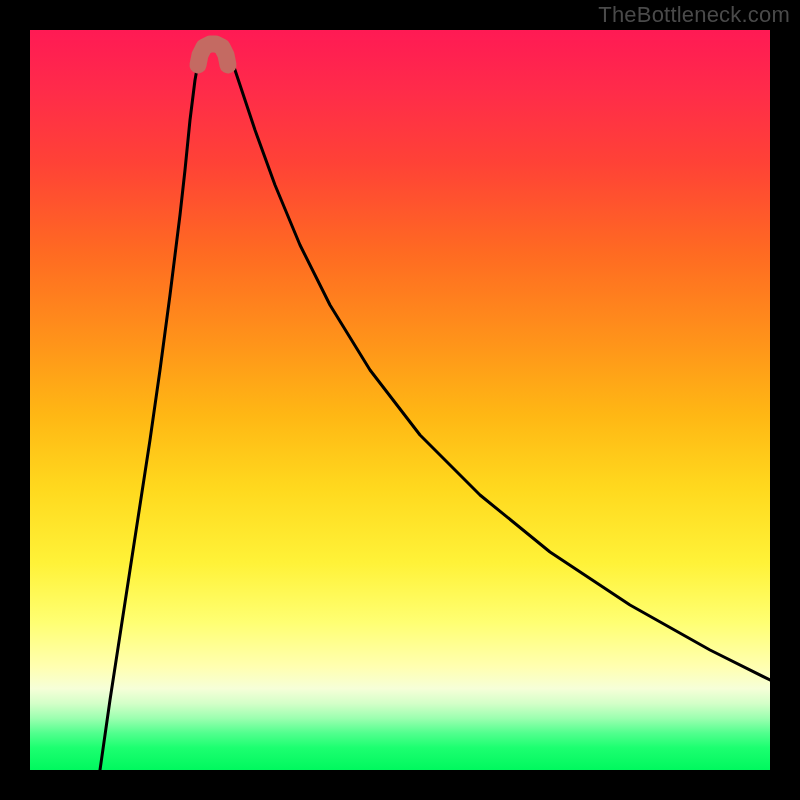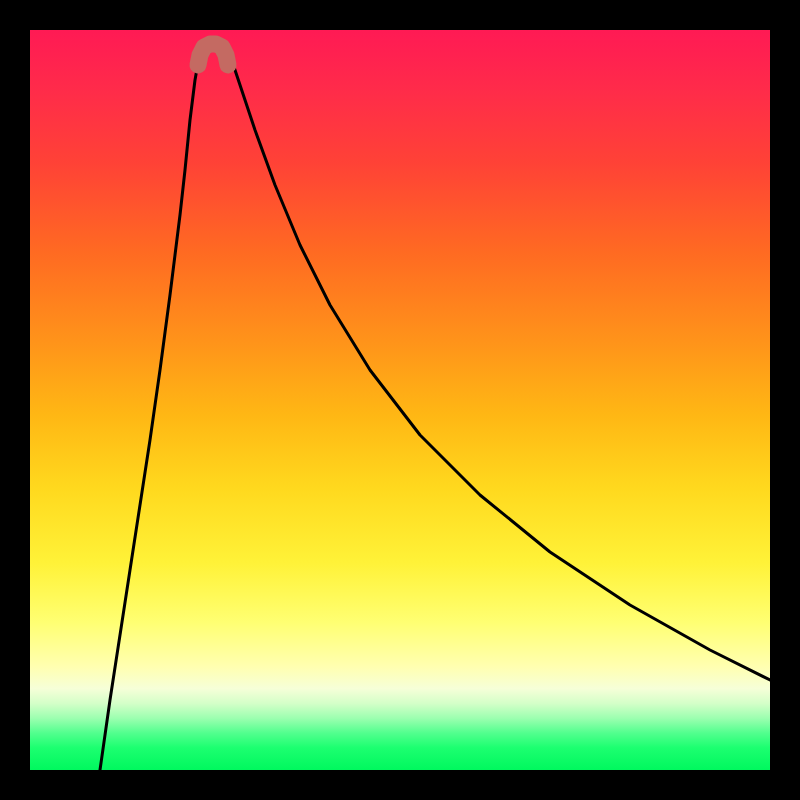--- a/index.html
+++ b/index.html
@@ -60,20 +60,21 @@
   }
   svg.curves {
     position: absolute;
     inset: 0;
   }
 </style>
 </head>
 <body>
 
 <div class="frame">
+  <div class="watermark">TheBottleneck.com</div>
 
   <div class="plot-area">
     <div class="gradient-bg"></div>
     <svg class="curves" viewBox="0 0 740 740" preserveAspectRatio="none">
       <g>
           <path d="M70 740 L80 670 L90 605 L100 540 L110 475 L120 410 L130 340 L140 265 L150 185 L155 140 L160 90 L165 50 L170 22 L172 16" fill="none" stroke="#000000" stroke-width="3" stroke-linecap="round" stroke-linejoin="round"></path>
           <path d="M196 16 L200 25 L210 55 L225 100 L245 155 L270 215 L300 275 L340 340 L390 405 L450 465 L520 522 L600 575 L680 620 L740 650" fill="none" stroke="#000000" stroke-width="3" stroke-linecap="round" stroke-linejoin="round"></path>
           <path d="M168 35 L170 25 L174 17 L180 14 L186 14 L192 17 L196 25 L198 35" fill="none" stroke="#c46a62" stroke-width="17" stroke-linecap="round" stroke-linejoin="round"></path>
         </g>
     </svg>

